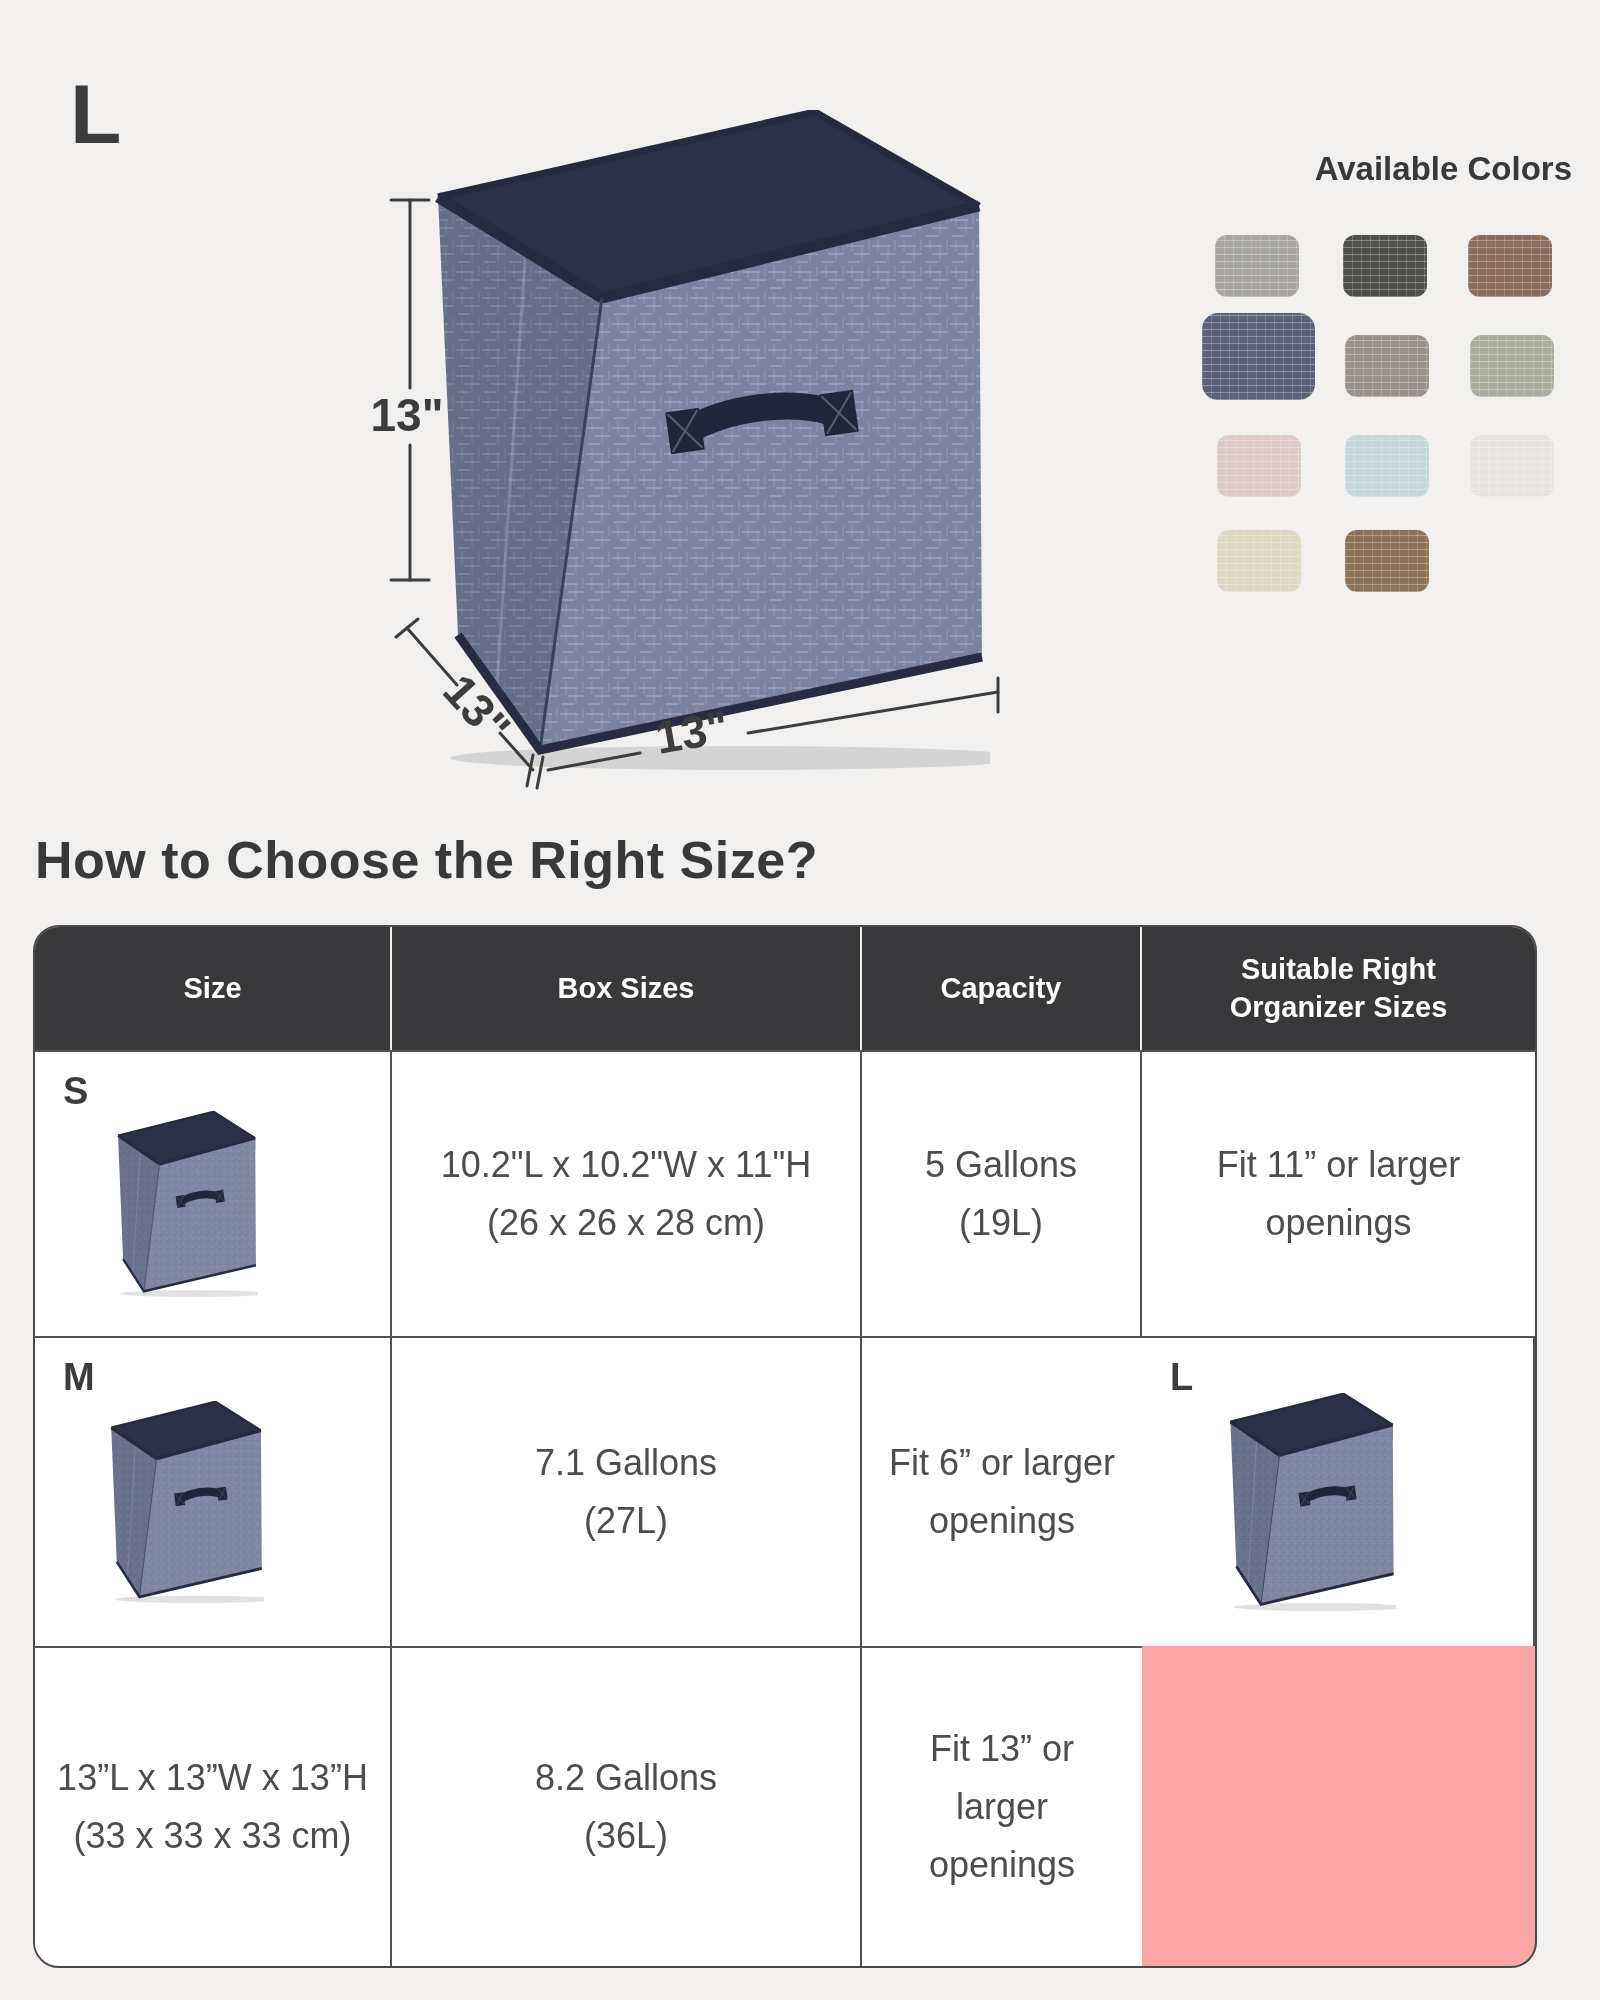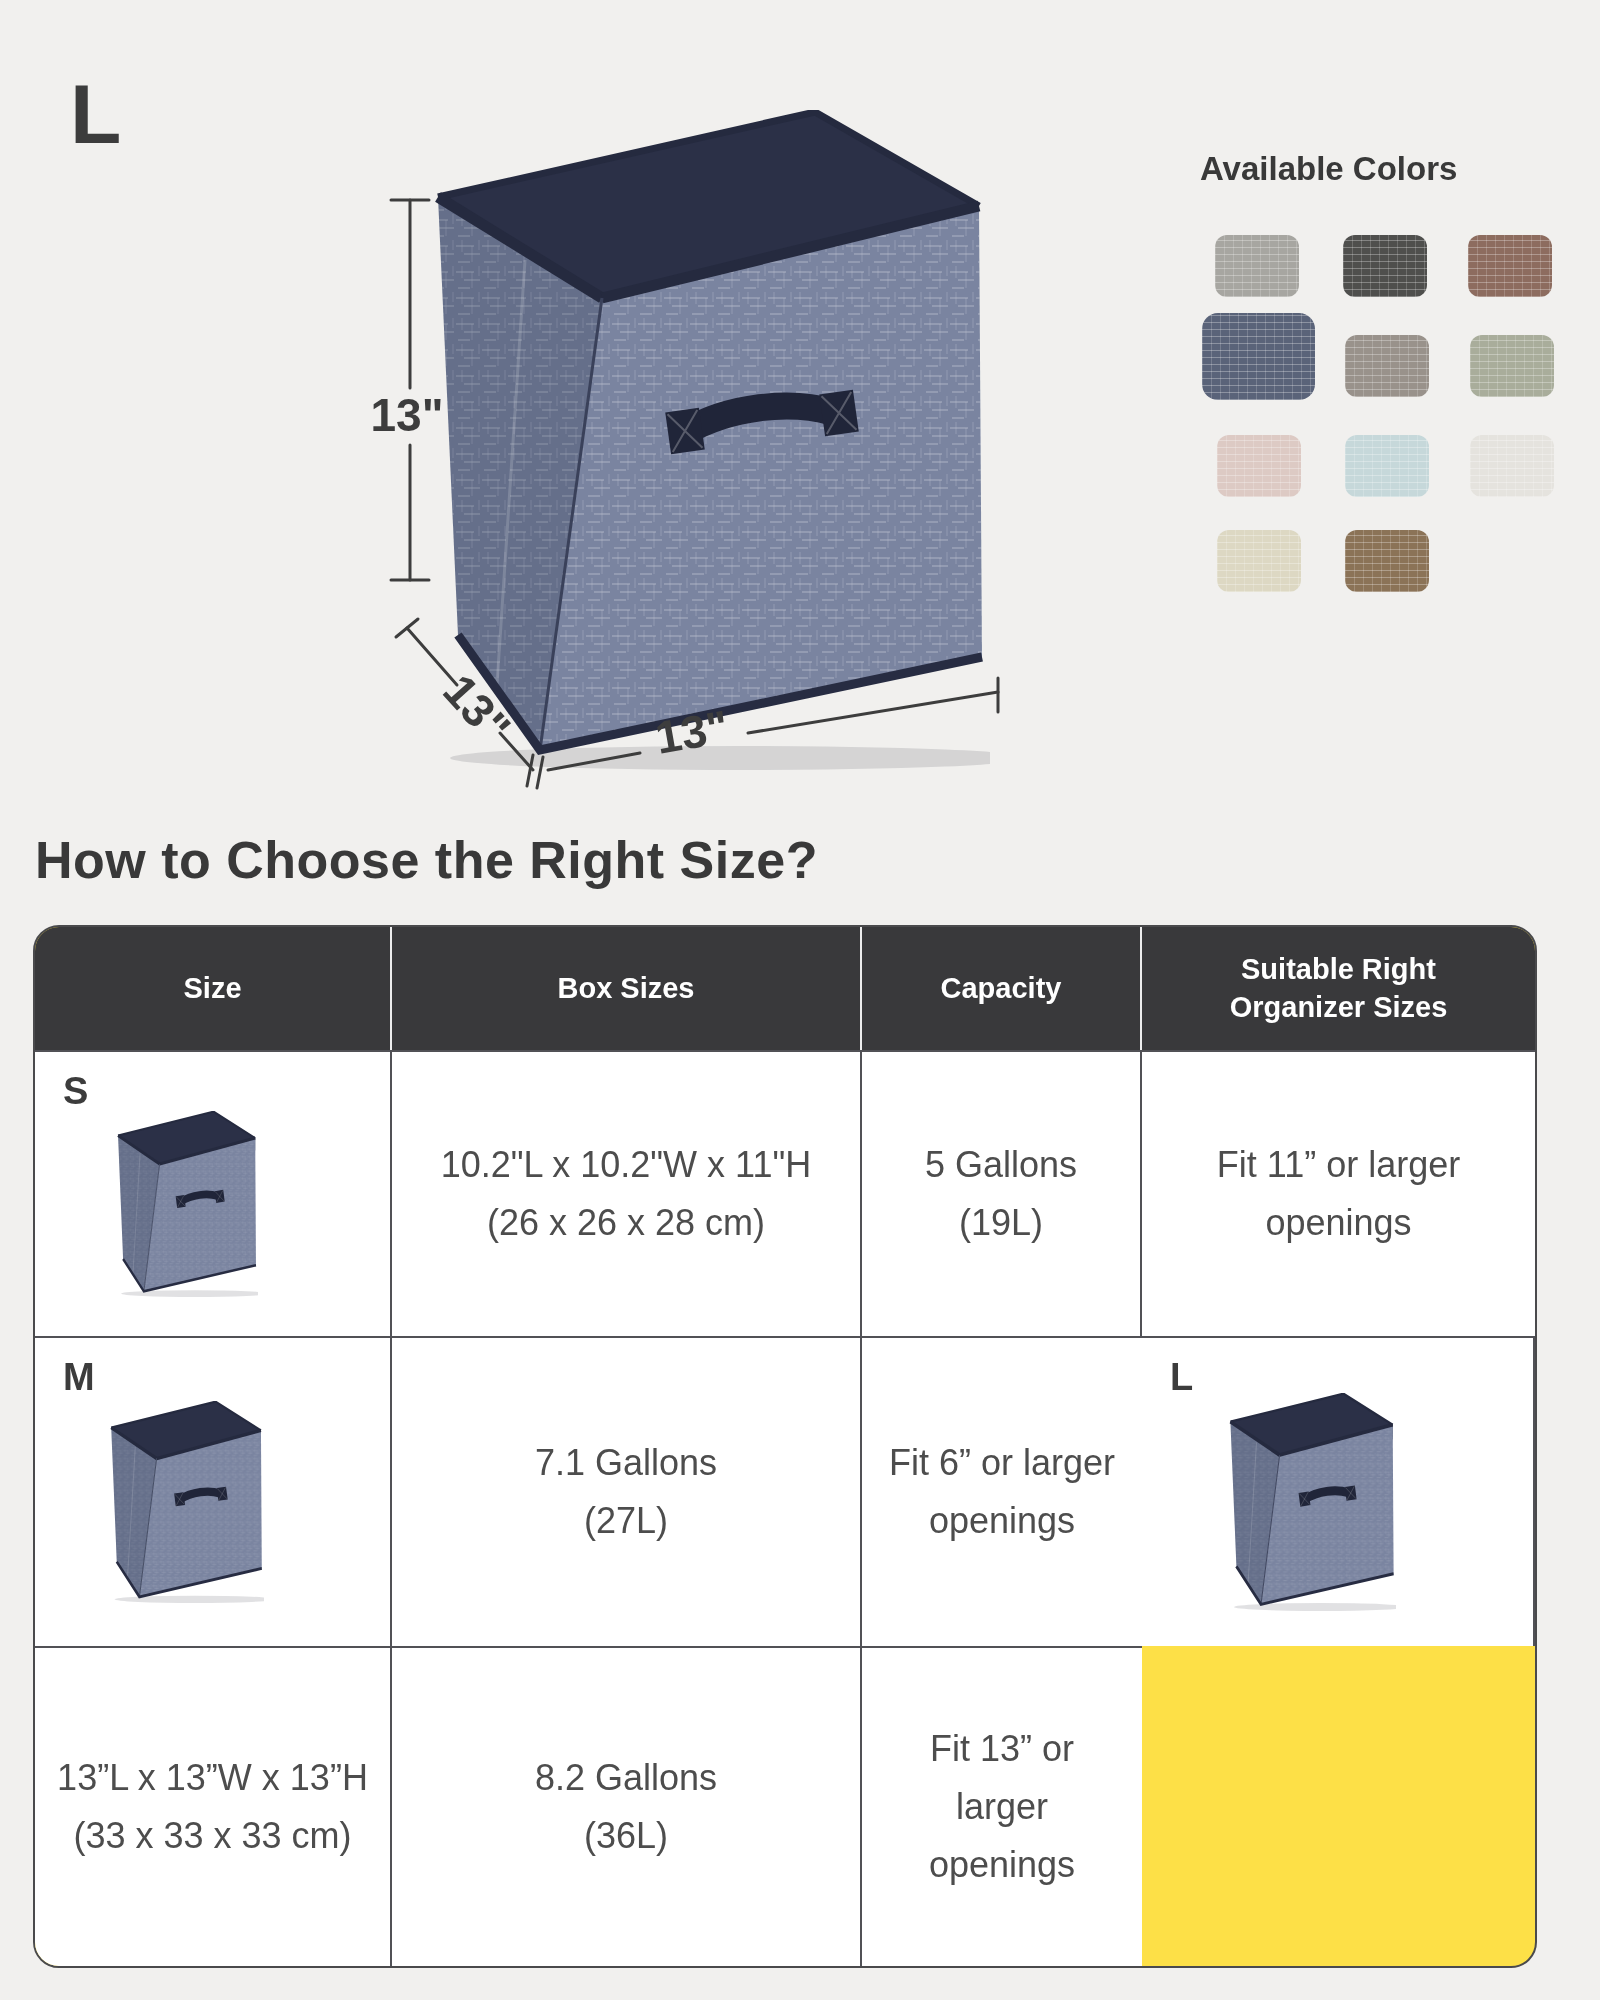--- a/index.html
+++ b/index.html
@@ -26,21 +26,21 @@
   .dim-label {
     font-size:46px; font-weight:600; color:#3d3d3d;
     width:140px; text-align:center; line-height:1;
   }
   .dim-height { left:337px; top:392px; }
   .dim-depth  { left:407px; top:686px; transform:rotate(48deg); }
   .dim-width  { left:622px; top:709px; transform:rotate(-10deg); }
 
   
   .colors-title {
-    left:1200px; top:150px; width:372px; text-align:left;
+    left:1200px; top:150px; width:372px; text-align:right;
     font-size:33px; font-weight:700; color:#393939;
   }
   .swatch {
     position:absolute; width:84px; height:62px; border-radius:12px;
     background-image:
       repeating-linear-gradient(0deg,  rgba(255,255,255,.30) 0 1px, transparent 1px 7px),
       repeating-linear-gradient(90deg, rgba(255,255,255,.18) 0 1px, transparent 1px 9px);
   }
   .swatch.selected { width:113px; height:87px; border-radius:16px; }
   .sw-p1  { left:1215px; top:235px; }
@@ -57,21 +57,21 @@
 
   
   .section-title {
     left:35px; top:830px;
     font-size:52px; font-weight:700; color:#393939; letter-spacing:.5px;
   }
 
   
   .size-table {
     left:33px; top:925px; width:1504px; height:1043px;
-    background:#fde047;
+    background:#fca5a5;
     border:2px solid #4a4a4c; border-radius:26px;
     overflow:hidden;
     display:grid;
     grid-template-columns:357px 470px 280px 393px;
     grid-template-rows:123px 286px 310px 1fr;
   }
   .th {
     background:#39393b; color:#ffffff;
     display:flex; align-items:center; justify-content:center; text-align:center;
     font-size:29px; font-weight:700; line-height:1.3;

